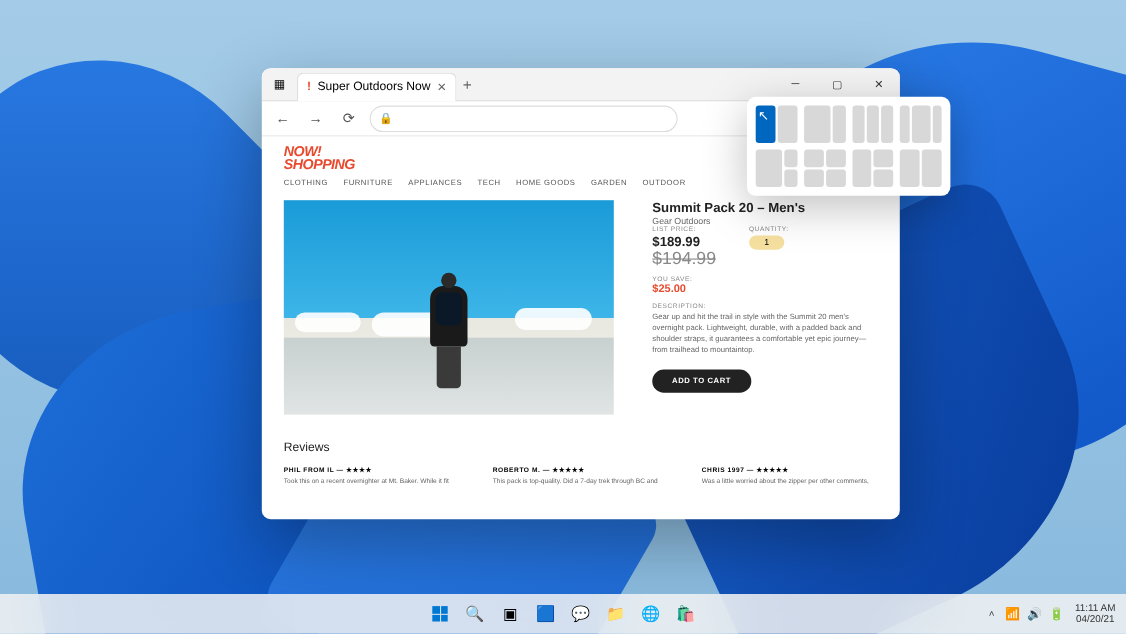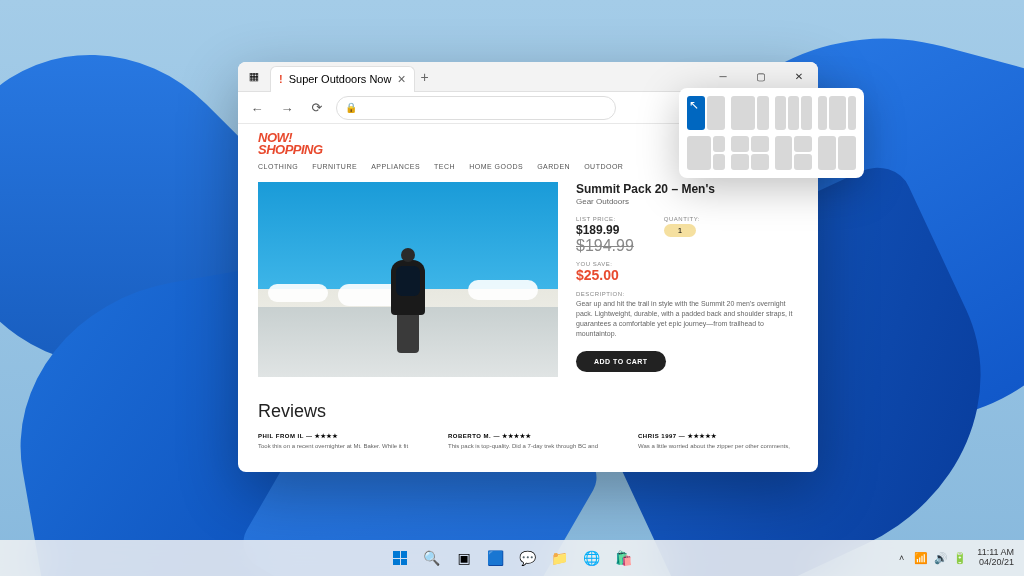--- a/index.html
+++ b/index.html
@@ -18,62 +18,62 @@
 .tab-close{color:#666;cursor:pointer;font-size:14px}
 .new-tab{margin-left:6px;color:#666;font-size:14px;cursor:pointer}
 .win-controls{margin-left:auto;display:flex}
 .win-btn{width:38px;height:30px;display:flex;align-items:center;justify-content:center;font-size:10px;color:#333;cursor:pointer}
 .toolbar{height:32px;display:flex;align-items:center;padding:0 8px;gap:8px;border-bottom:1px solid #e8e8e8}
 .nav-btn{width:22px;height:22px;display:flex;align-items:center;justify-content:center;color:#555;cursor:pointer;font-size:13px}
 .addr{flex:1;display:flex;align-items:center;height:24px;border:1px solid #ddd;border-radius:12px;padding:0 8px;font-size:10px;color:#555;gap:6px;max-width:280px}
 .content{flex:1;overflow:hidden;padding:8px 20px;font-size:9px;position:relative}
 .logo{color:#e84a2e;font-weight:900;font-size:13px;line-height:0.9;font-style:italic;letter-spacing:-0.5px}
 .nav{display:flex;gap:14px;font-size:7px;color:#555;margin-top:8px;letter-spacing:0.5px}
-.main{display:flex;gap:18px;margin-top:12px}
+.main{display:flex;gap:35px;margin-top:12px}
 .hero{width:300px;height:195px;background:linear-gradient(180deg,#1a9bd8 0%,#3db5e8 55%,#e8e8e0 55%,#f5f5f0 100%);position:relative;overflow:hidden}
 .mountains{position:absolute;bottom:0;left:0;right:0;height:70px;background:linear-gradient(180deg,#c8d0d0,#e0e4e4)}
 .person{position:absolute;left:50%;top:40%;transform:translateX(-50%);width:50px;height:95px}
 .body{width:34px;height:55px;background:#1a1a1a;border-radius:12px 12px 4px 4px;margin:0 auto;position:relative}
 .head{width:14px;height:14px;background:#2a2a2a;border-radius:50%;position:absolute;top:-12px;left:50%;transform:translateX(-50%)}
 .pack{width:24px;height:30px;background:#0a1828;border-radius:6px;position:absolute;top:6px;left:50%;transform:translateX(-50%)}
 .legs{width:22px;height:38px;background:#3a3a3a;margin:0 auto;border-radius:0 0 4px 4px}
 .clouds{position:absolute;bottom:75px;left:0;right:0;height:40px}
 .cloud{position:absolute;background:#fff;border-radius:20px;opacity:0.9}
 .details{flex:1}
 .pname{font-size:12px;font-weight:600;color:#222}
 .brand{font-size:8px;color:#666;margin-top:1px}
-.price-row{display:flex;gap:30px;margin-top:10px}
+.price-row{display:flex;gap:30px;}
 .plabel{font-size:6px;color:#888;letter-spacing:0.5px}
 .price{font-size:12px;font-weight:600;color:#222;margin-top:1px}
 .strike{text-decoration:line-through;font-size:16px;color:#888}
 .save{font-size:6px;color:#888;margin-top:6px;letter-spacing:0.5px}
-.save-amt{color:#e84a2e;font-size:14px;font-weight:600}
+.save-amt{color:#e84a2e;font-size:10px;font-weight:600}
 .qty{background:#f5e0a0;border-radius:10px;padding:2px 14px;font-size:8px;margin-top:2px;display:inline-block}
 .desc-l{font-size:6px;color:#888;margin-top:8px;letter-spacing:0.5px}
 .desc{font-size:7px;color:#666;line-height:1.4;margin-top:2px}
 .cart-btn{background:#222;color:#fff;border:none;border-radius:16px;padding:7px 18px;font-size:7px;font-weight:600;margin-top:12px;letter-spacing:0.5px;cursor:pointer}
-.reviews-h{font-size:18px;margin-top:24px;color:#222}
+.reviews-h{font-size:11px;margin-top:24px;color:#222}
 .rev-row{display:flex;gap:30px;margin-top:10px}
 .rev{flex:1}
 .rev-name{font-size:6px;font-weight:600;letter-spacing:0.5px}
 .rev-text{font-size:6px;color:#666;margin-top:4px;line-height:1.3}
 .search-pill{position:absolute;right:22px;top:6px;width:110px;height:16px;background:#e8e8e8;border-radius:8px}
 .snap{position:absolute;right:160px;top:88px;width:185px;height:90px;background:#fff;border-radius:8px;box-shadow:0 10px 40px rgba(0,0,0,0.25);padding:8px;display:flex;flex-direction:column;gap:6px}
 .snap-row{display:flex;gap:6px;flex:1}
 .layout{display:flex;gap:2px;flex:1}
 .zone{background:#d8d8d8;border-radius:3px;flex:1}
 .zone.active{background:#0067c0}
 .layout.v{flex-direction:column}
 .cursor{position:absolute;left:10px;top:10px;color:#fff;font-size:12px;pointer-events:none}
 .taskbar{position:absolute;bottom:0;left:0;right:0;height:36px;background:rgba(243,243,243,0.85);backdrop-filter:blur(20px);display:flex;align-items:center}
 .task-center{position:absolute;left:50%;transform:translateX(-50%);display:flex;gap:4px}
 .task-icon{width:28px;height:28px;border-radius:4px;display:flex;align-items:center;justify-content:center;font-size:14px;cursor:pointer}
 .tray{margin-left:auto;display:flex;align-items:center;gap:10px;padding-right:10px;font-size:9px;color:#333}
 .tray-icons{display:flex;gap:6px;font-size:11px}
-.clock{text-align:right;line-height:1.1;font-size:9px}
+.clock{text-align:center;line-height:1.1;font-size:9px}
 .win-logo{display:grid;grid-template-columns:1fr 1fr;gap:1px;width:14px;height:14px}
 .win-logo div{background:#0078d4}
 </style>
 </head>
 <body>
 
 <div class="wallpaper">
   <div class="petal p1"></div>
     <div class="petal p2"></div>
     <div class="petal p3"></div>

